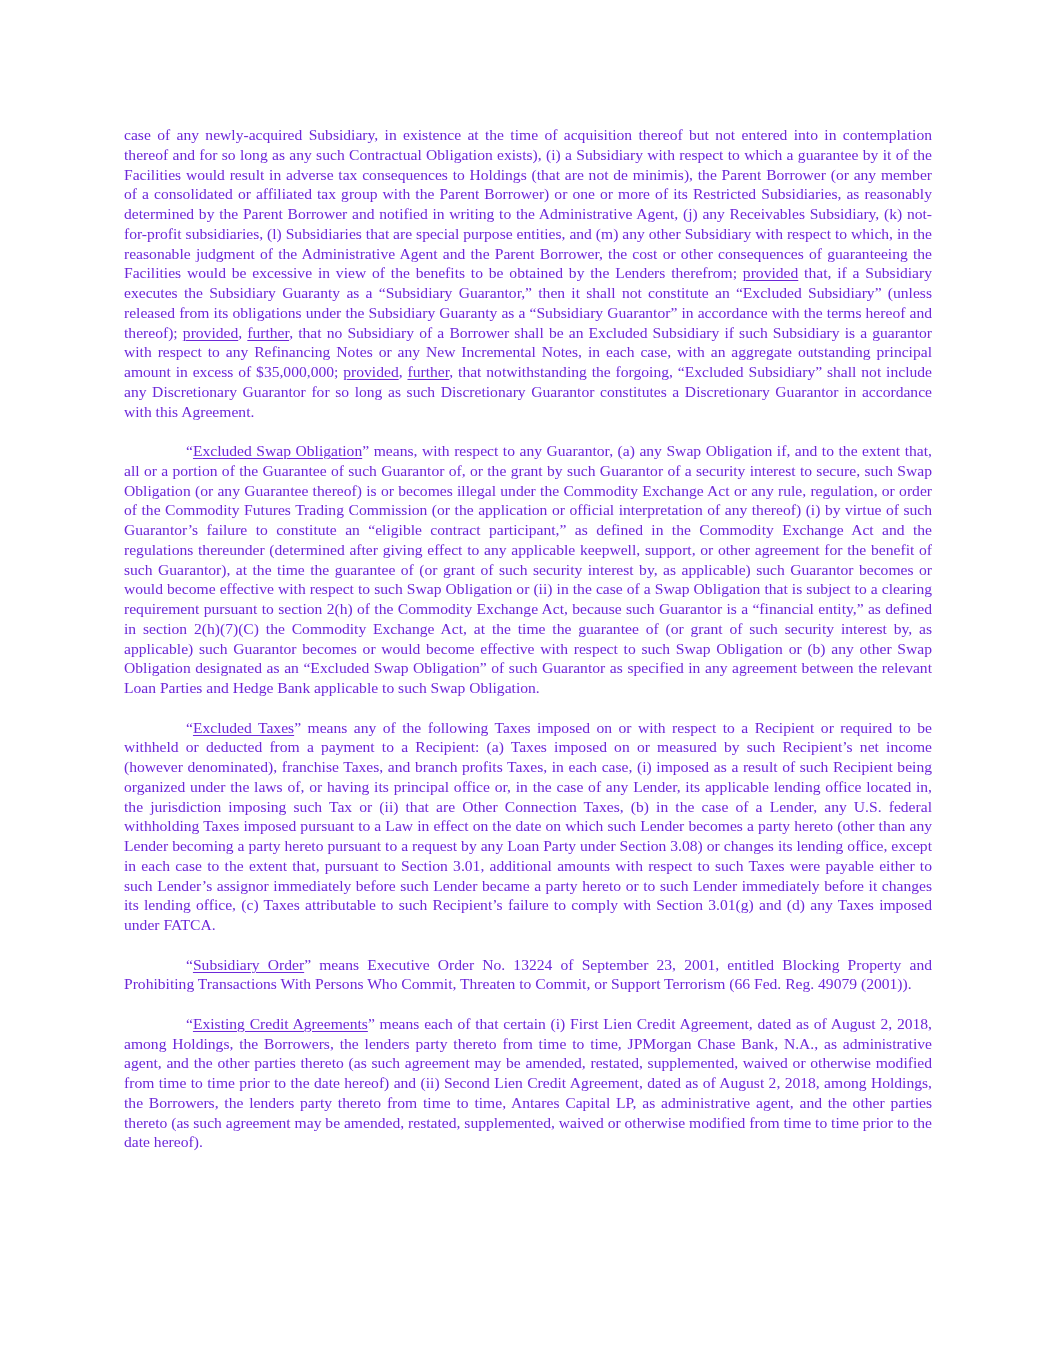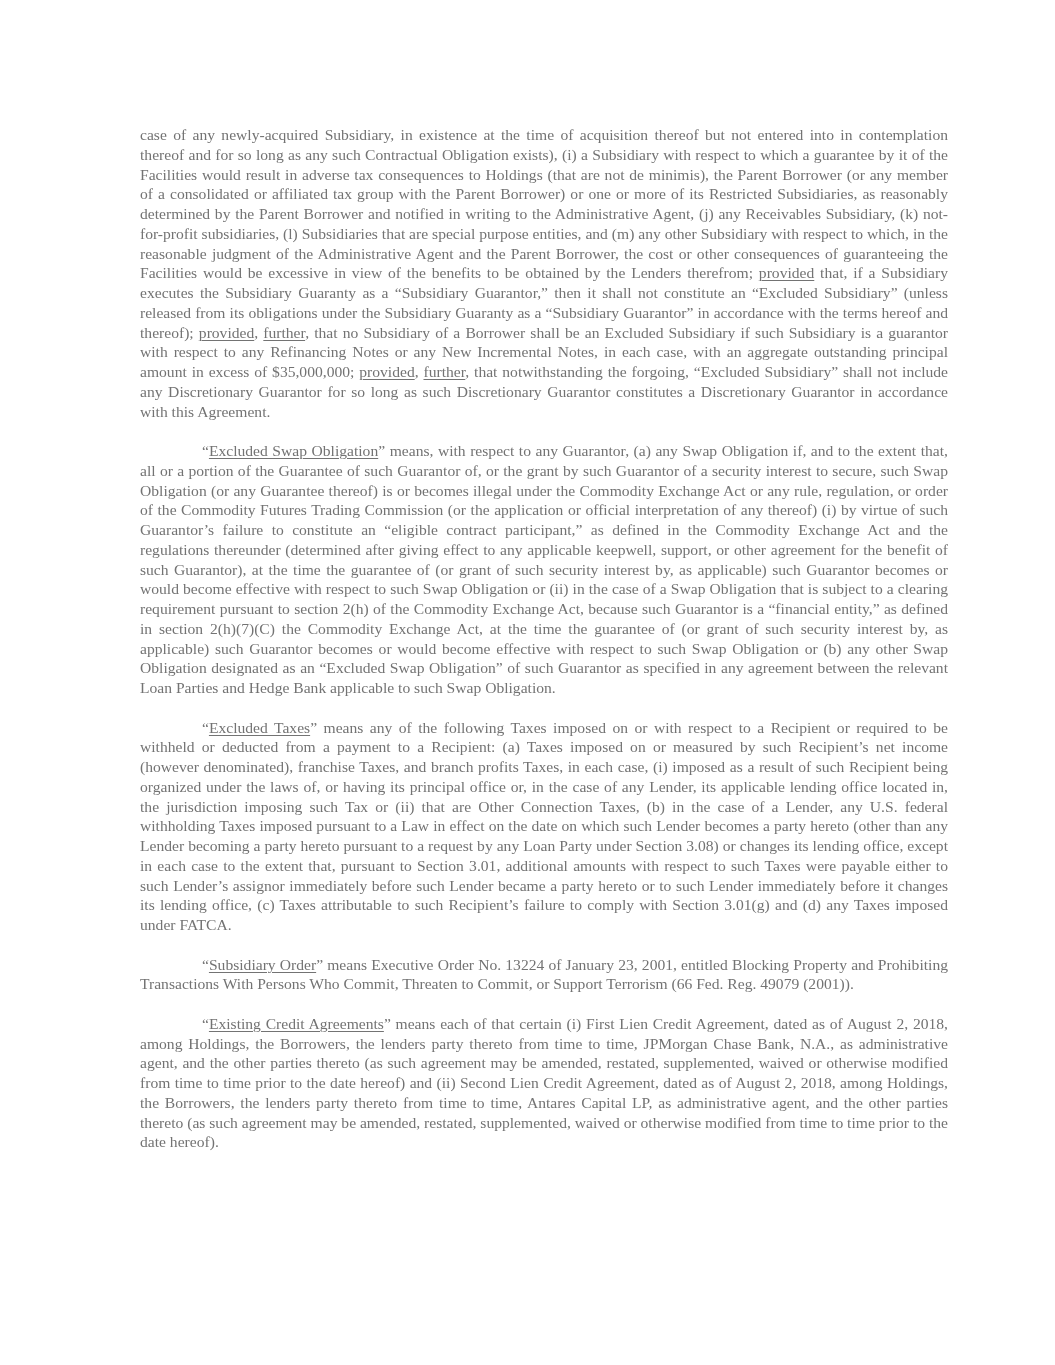--- a/index.html
+++ b/index.html
@@ -1,25 +1,25 @@
 <!DOCTYPE html>
 <html><head>
 <meta charset="utf-8">
 <style>
   html, body { margin: 0; padding: 0; background: #ffffff; }
   body { width: 1055px; height: 1365px; position: relative; overflow: hidden; }
   .page {
     position: absolute;
-    left: 140px;
+    left: 124px;
     top: 125px;
     width: 808px;
     font-family: "Liberation Serif", serif;
     font-size: 15.6px;
     line-height: 19.75px;
-    color: #737373;
+    color: #6d28d9;
     text-align: justify;
   }
   .para { margin: 0 0 19.75px 0; }
   .para.indent { text-indent: 62px; }
   .u { text-decoration: underline; text-underline-offset: 2px; text-decoration-thickness: 1px; }
 </style>
 </head>
 <body>
 
 <div class="page">
@@ -29,19 +29,19 @@
 
   <p class="para indent">
     <span>“</span><span class="u">Excluded Swap Obligation</span><span>” means, with respect to any Guarantor, (a) any Swap Obligation if, and to the extent that, all or a portion of the Guarantee of such Guarantor of, or the grant by such Guarantor of a security interest to secure, such Swap Obligation (or any Guarantee thereof) is or becomes illegal under the Commodity Exchange Act or any rule, regulation, or order of the Commodity Futures Trading Commission (or the application or official interpretation of any thereof) (i) by virtue of such Guarantor’s failure to constitute an “eligible contract participant,” as defined in the Commodity Exchange Act and the regulations thereunder (determined after giving effect to any applicable keepwell, support, or other agreement for the benefit of such Guarantor), at the time the guarantee of (or grant of such security interest by, as applicable) such Guarantor becomes or would become effective with respect to such Swap Obligation or (ii) in the case of a Swap Obligation that is subject to a clearing requirement pursuant to section 2(h) of the Commodity Exchange Act, because such Guarantor is a “financial entity,” as defined in section 2(h)(7)(C) the Commodity Exchange Act, at the time the guarantee of (or grant of such security interest by, as applicable) such Guarantor becomes or would become effective with respect to such Swap Obligation or (b) any other Swap Obligation designated as an “Excluded Swap Obligation” of such Guarantor as specified in any agreement between the relevant Loan Parties and Hedge Bank applicable to such Swap Obligation.</span>
   </p>
 
   <p class="para indent">
     <span>“</span><span class="u">Excluded Taxes</span><span>” means any of the following Taxes imposed on or with respect to a Recipient or required to be withheld or deducted from a payment to a Recipient: (a) Taxes imposed on or measured by such Recipient’s net income (however denominated), franchise Taxes, and branch profits Taxes, in each case, (i) imposed as a result of such Recipient being organized under the laws of, or having its principal office or, in the case of any Lender, its applicable lending office located in, the jurisdiction imposing such Tax or (ii) that are Other Connection Taxes, (b) in the case of a Lender, any U.S. federal withholding Taxes imposed pursuant to a Law in effect on the date on which such Lender becomes a party hereto (other than any Lender becoming a party hereto pursuant to a request by any Loan Party under Section 3.08) or changes its lending office, except in each case to the extent that, pursuant to Section 3.01, additional amounts with respect to such Taxes were payable either to such Lender’s assignor immediately before such Lender became a party hereto or to such Lender immediately before it changes its lending office, (c) Taxes attributable to such Recipient’s failure to comply with Section 3.01(g) and (d) any Taxes imposed under FATCA.</span>
   </p>
 
   <p class="para indent">
-    <span>“</span><span class="u">Subsidiary Order</span><span>” means Executive Order No. 13224 of January 23, 2001, entitled Blocking Property and Prohibiting Transactions With Persons Who Commit, Threaten to Commit, or Support Terrorism (66 Fed. Reg. 49079 (2001)).</span>
+    <span>“</span><span class="u">Subsidiary Order</span><span>” means Executive Order No. 13224 of September 23, 2001, entitled Blocking Property and Prohibiting Transactions With Persons Who Commit, Threaten to Commit, or Support Terrorism (66 Fed. Reg. 49079 (2001)).</span>
   </p>
 
   <p class="para indent">
     <span>“</span><span class="u">Existing Credit Agreements</span><span>” means each of that certain (i) First Lien Credit Agreement, dated as of August 2, 2018, among Holdings, the Borrowers, the lenders party thereto from time to time, JPMorgan Chase Bank, N.A., as administrative agent, and the other parties thereto (as such agreement may be amended, restated, supplemented, waived or otherwise modified from time to time prior to the date hereof) and (ii) Second Lien Credit Agreement, dated as of August 2, 2018, among Holdings, the Borrowers, the lenders party thereto from time to time, Antares Capital LP, as administrative agent, and the other parties thereto (as such agreement may be amended, restated, supplemented, waived or otherwise modified from time to time prior to the date hereof).</span>
   </p>
 </div>
 
 </body></html>

